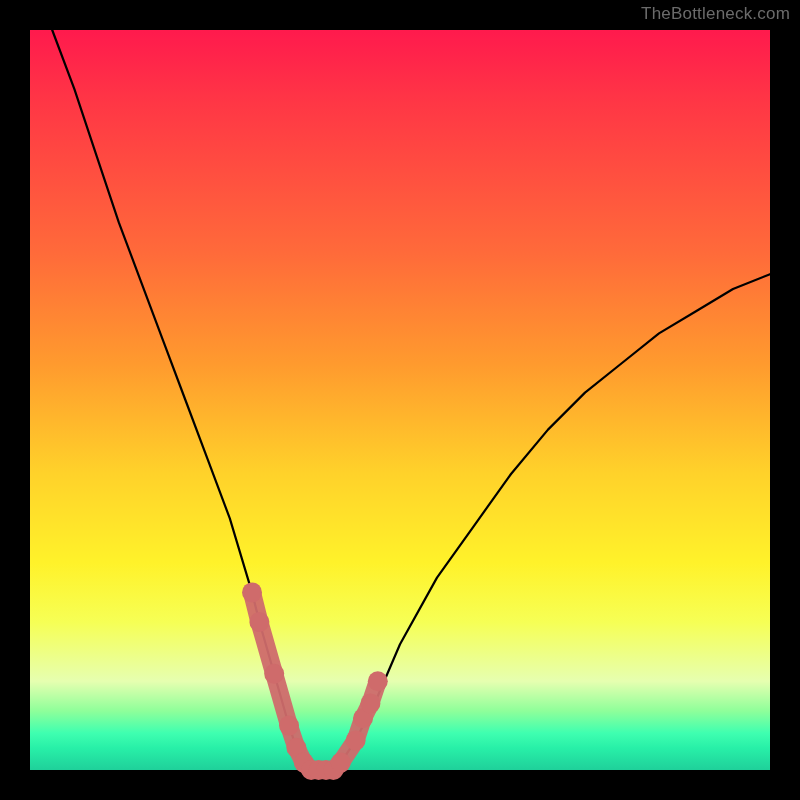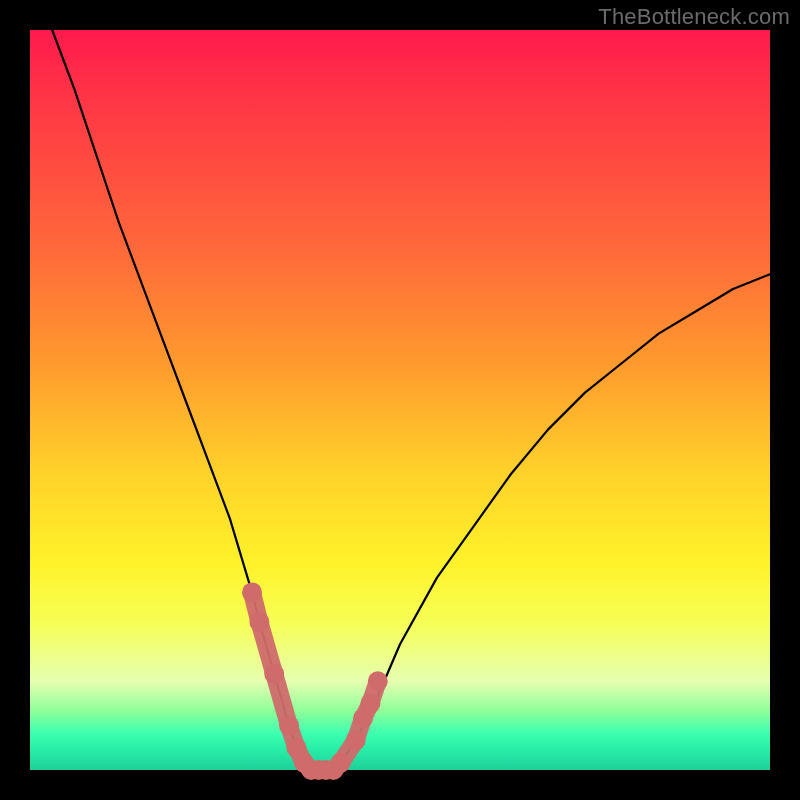--- a/index.html
+++ b/index.html
@@ -39,21 +39,21 @@
       #3fffb0 95%,
       #28f0a8 97%,
       #1fd09a 100%
     );
   }
   .watermark {
     position: absolute;
     top: 4px;
     right: 10px;
     color: #6b6b6b;
-    font-size: 22px;
+    font-size: 17px;
     font-weight: 500;
     letter-spacing: 0.2px;
     user-select: none;
   }
   svg.curve {
     position: absolute;
     left: 0;
     top: 0;
     width: 740px;
     height: 740px;

